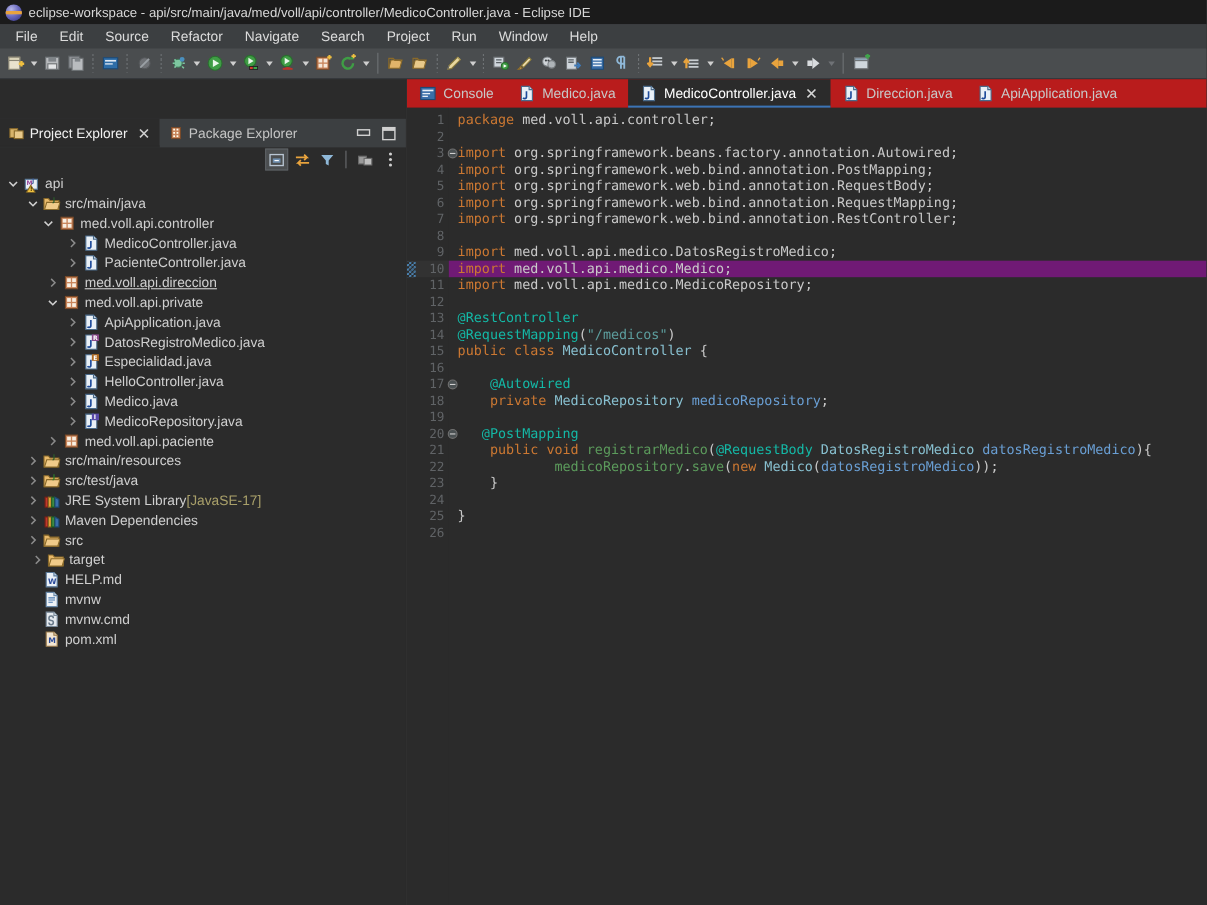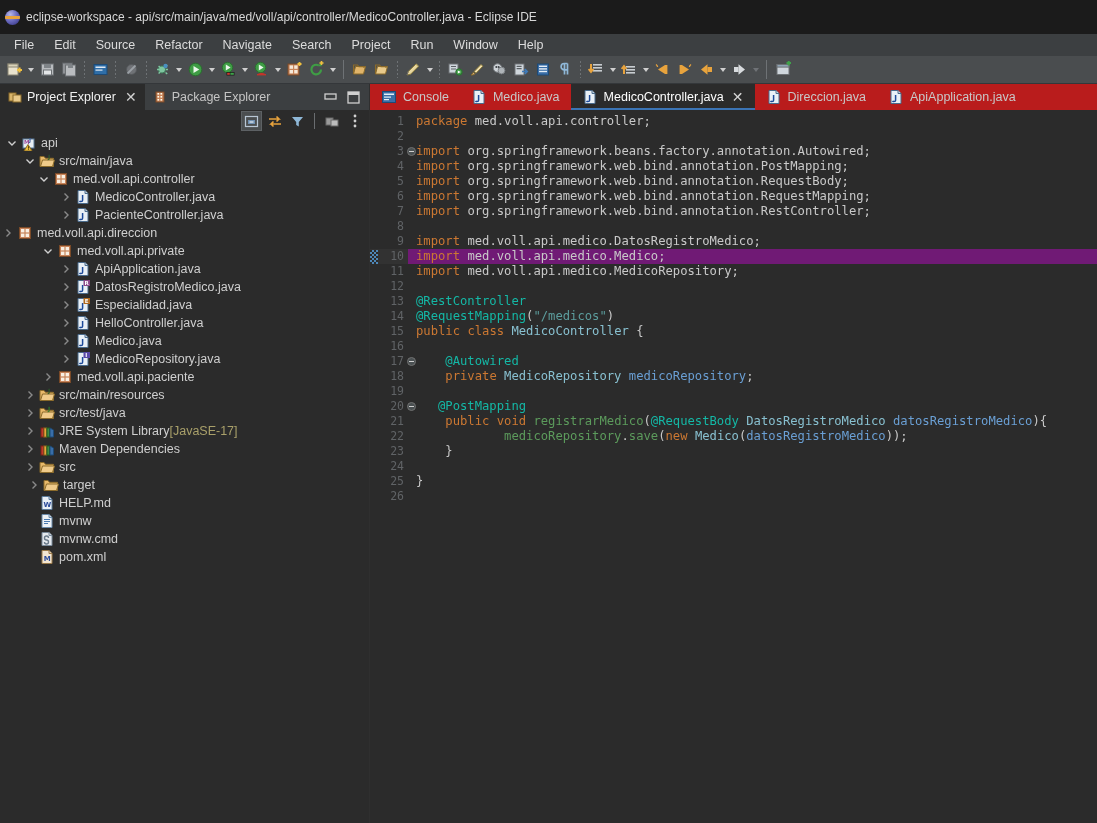--- a/index.html
+++ b/index.html
@@ -8,21 +8,21 @@
     width: 1097px; height: 823px;
     overflow: hidden;
     background: #2f2f2f;
     font-family: "Liberation Sans", sans-serif;
     -webkit-font-smoothing: antialiased;
   }
   #app { position: relative; width: 1097px; height: 823px; background: #3c3f41; }
 
   
   .titlebar {
-    height: 34px; background: #1b1b1b; color: #d8d8d8;
+    height: 22px; background: #1b1b1b; color: #d8d8d8;
     display: flex; align-items: center; padding-left: 5px;
     font-size: 12px; white-space: nowrap;
   }
   .titlebar .eclipse-logo {
     width: 15px; height: 15px; margin-right: 6px; flex: 0 0 auto;
     border-radius: 50%;
     background: radial-gradient(circle at 35% 30%, #b7b7e8 0%, #6c6cc0 45%, #2b2b7a 100%);
     position: relative; overflow: hidden;
   }
   .titlebar .eclipse-logo::after {
@@ -53,21 +53,21 @@
   .tarrow i { width:0;height:0;border-left:3.5px solid transparent;border-right:3.5px solid transparent;
               border-top:4px solid #cfcfcf; display:block; }
   .tarrow.dim i { border-top-color:#6f7276; }
 
   
   .main { display: flex; height: 771px; }
 
   
   .leftview { width: 370px; background: #2b2b2b; display: flex; flex-direction: column;
               border-right: 1px solid #2f2f2f; }
-  .viewtabs { height: 26px; background: #3c3f41; display: flex; align-items: stretch; position: relative; }
+  .viewtabs { height: 26px; background: #3c3f41; display: flex; align-items: stretch; position: relative; margin-top: 36px; }
   .vtab { display: flex; align-items: center; gap: 5px; padding: 0 8px; font-size: 12.5px;
           color: #c4c4c4; position: relative; }
   .vtab.active { background: #2b2b2b; color: #f0f0f0; }
   .vtab.active::after { content:""; position:absolute; left:0; bottom:0; width:100%; height:2px; background:#2b2b2b;}
   .vtab .tabx { font-size: 14px; color: #cfcfcf; margin-left: 4px; line-height: 1; }
   .viewtabs .winbtns { margin-left: auto; display: flex; align-items: center; gap: 10px; padding-right: 9px; }
   .winbtn { width: 13px; height: 13px; display: flex; align-items: center; justify-content: center; }
 
   .viewtoolbar { height: 22px; background: #2b2b2b; display: flex; align-items: center;
                  justify-content: flex-end; padding-right: 4px; gap: 2px; }
@@ -523,21 +523,21 @@
             </div>
             <span class="ticon">
               <svg width="16" height="16" viewBox="0 0 16 16">
                 <path d="M3 1.5 h7 l3 3 v10 h-10 z" fill="#e9f0f7" stroke="#4a6a8a" stroke-width="1"></path>
                 <path d="M10 1.5 v3 h3" fill="#c8d8e8" stroke="#4a6a8a" stroke-width="1"></path>
                 <path d="M7.6 6 v5.2 q0 1.4 -1.6 1.4 q-1 0 -1.5 -0.6" fill="none" stroke="#1d4a9a" stroke-width="1.5"></path>
               </svg>
             </span>
             <span class="tlabel">PacienteController.java</span>
           </div>
-          <div class="trow" style="">
+          <div class="trow" style="padding-left: 40px; text-decoration: underline;">
             <div class="tw">
               <svg width="10" height="10" viewBox="0 0 10 10">
                 <path d="M3.5 1.5 L7 5 L3.5 8.5" fill="none" stroke="#8a8a8a" stroke-width="1.4"></path>
               </svg>
             </div>
             <span class="ticon">
               <svg width="16" height="16" viewBox="0 0 16 16">
                 <rect x="2.5" y="2.5" width="11" height="11" fill="#c8845a" stroke="#7a4a28"></rect>
                 <rect x="4" y="4" width="3.4" height="3.4" fill="#f8efe2"></rect>
                 <rect x="8.6" y="4" width="3.4" height="3.4" fill="#f8efe2"></rect>

